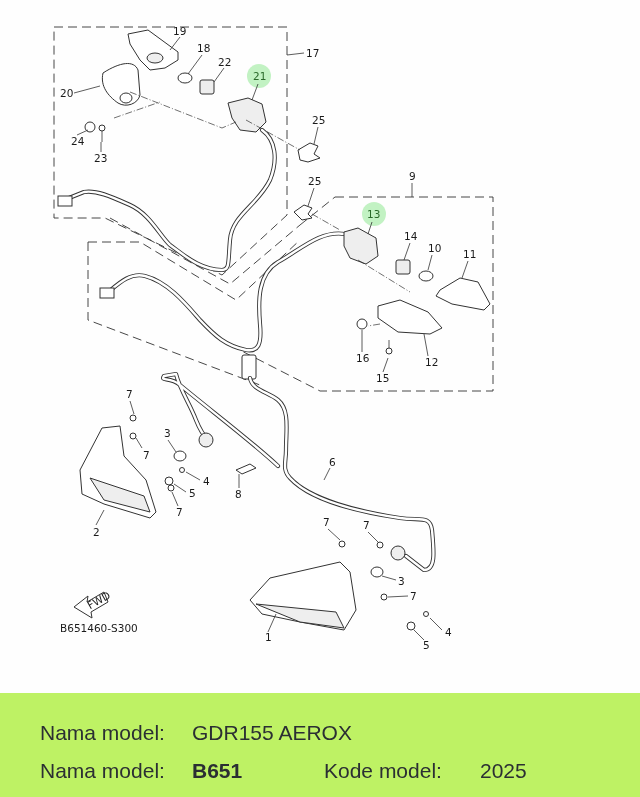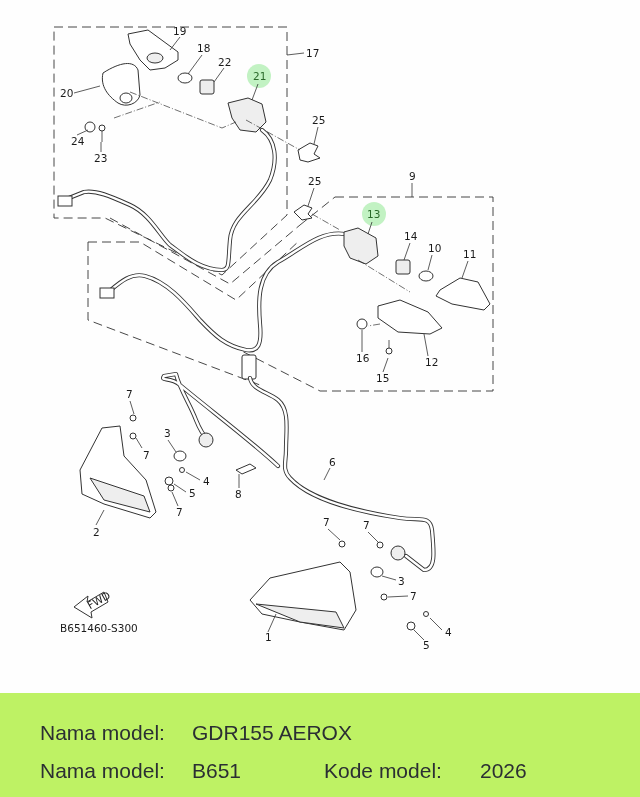--- a/index.html
+++ b/index.html
@@ -27,21 +27,21 @@
   .info-panel {
     position: absolute; left: 0; top: 693px; width: 640px; height: 104px;
     background: #bef264;
   }
   .info-row { position: absolute; left: 40px; font-size: 21px; color: #2b2f33; white-space: nowrap; }
   .row1 { top: 28px; }
   .row2 { top: 66px; }
   .k { display: inline-block; }
   .k1 { width: 152px; }
   .k2 { width: 152px; }
-  .v2 { display: inline-block; width: 132px; }
+  .v2 { display: inline-block; width: 132px; font-weight: bold; }
   .k3 { display: inline-block; width: 156px; }
 </style>
 </head>
 <body>
 
 <div class="diagram-area">
 <svg width="640" height="693" viewBox="0 0 640 693">
 
   <path class="dash" d="M54,27 L287,27 L287,215 L222,275 L105,218 L54,218 Z"></path>
   <path class="dash" d="M88,242 L140,242 L236,300 L300,240 M88,242 L88,320 L260,385"></path>
@@ -193,15 +193,15 @@
     <line x1="268" y1="632" x2="276" y2="614"></line>
   </g>
 </svg>
 </div>
 
 <div class="info-panel">
   <div class="info-row row1">
     <span class="k k1">Nama model:</span><span>GDR155 AEROX</span>
   </div>
   <div class="info-row row2">
-    <span class="k k2">Nama model:</span><span class="v2">B651</span><span class="k3">Kode model:</span><span>2026</span>
+    <span class="k k2">Nama model:</span><span class="v2">B651</span><span class="k3">Kode model:</span><span>2025</span>
   </div>
 </div>
 
 </body></html>

